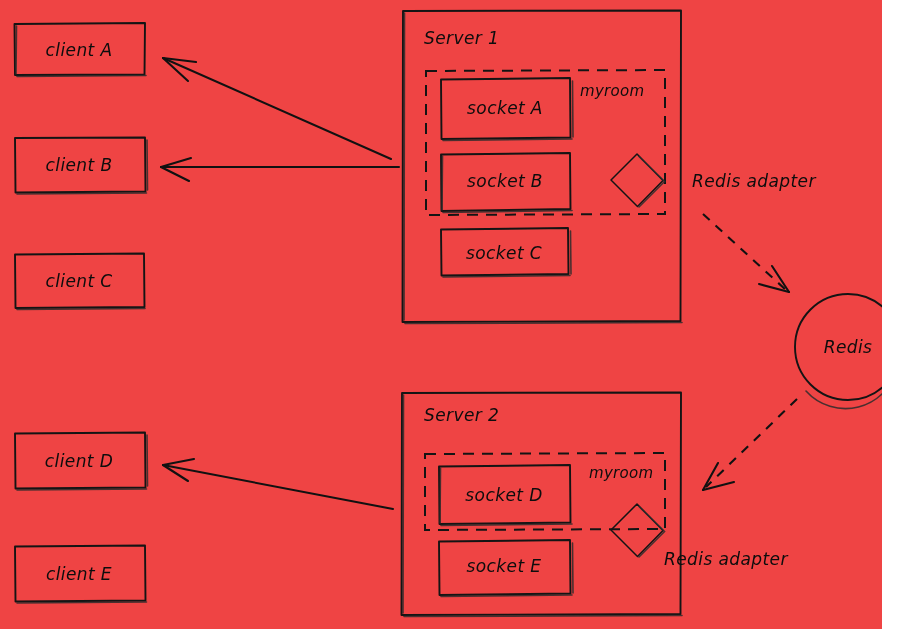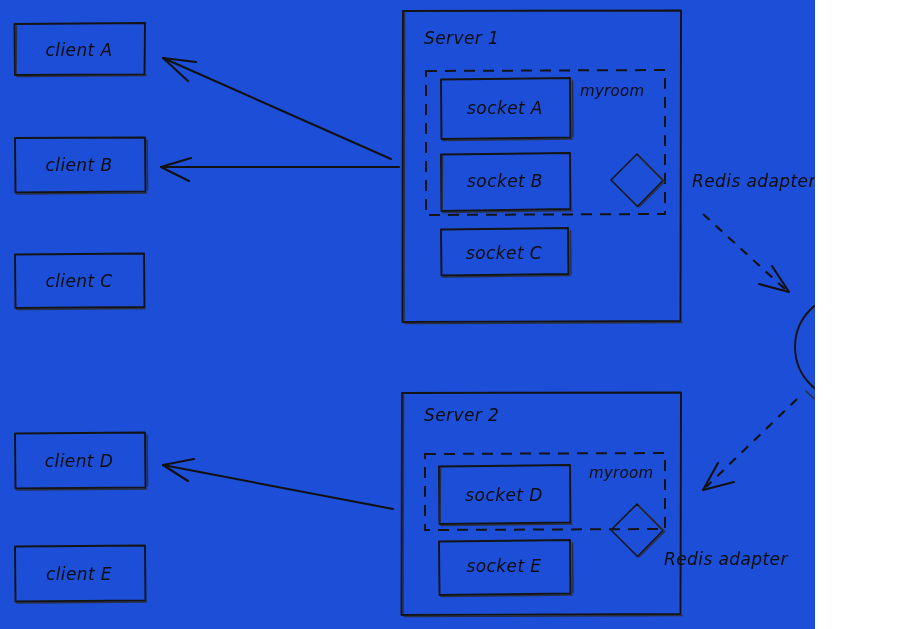--- a/index.html
+++ b/index.html
@@ -5,25 +5,24 @@
   html, body {
     margin: 0;
     padding: 0;
     background: #ffffff;
   }
   body {
     font-family: "DejaVu Sans", sans-serif;
   }
   #canvas-root {
     position: relative;
-    width: 782px;
+    width: 882px;
     height: 629px;
-    background: #1d4ed8;
+    background: #ef4444;
     overflow: hidden;
-    padding-left: 33px;
   }
   #diagram-svg {
     position: absolute;
     left: 0;
     top: 0;
     width: 913px;
     height: 629px;
   }
   .hand-text {
     font-family: "DejaVu Sans", sans-serif;

